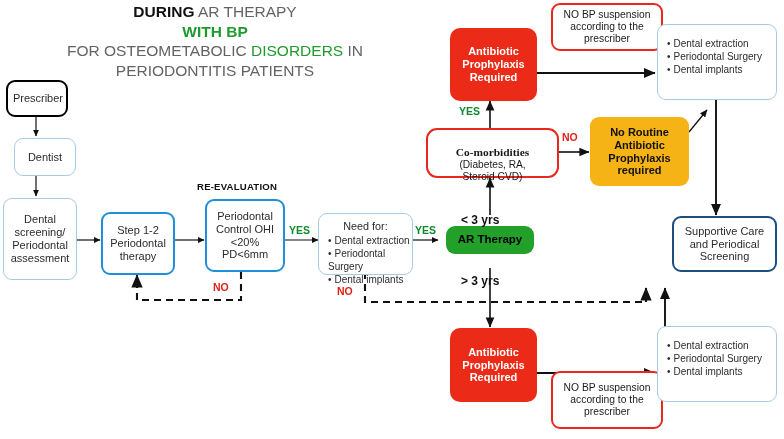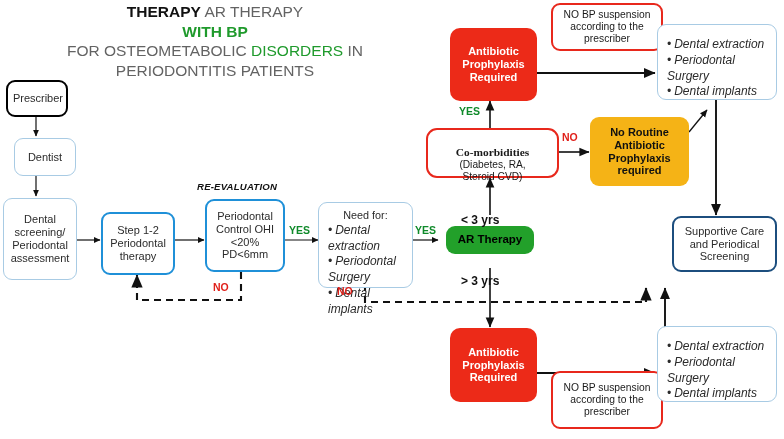--- a/index.html
+++ b/index.html
@@ -40,42 +40,41 @@
   .bx-lblue   { border: 1.3px solid #a8cbe4; color: #2b2b2b; font-size: 11px; }
   .bx-blue    { border: 2.6px solid #1f90d8; color: #2b2b2b; font-size: 11px; }
   .bx-navy    { border: 2.6px solid #1c4e7e; color: #2b2b2b; font-size: 11px; }
   .bx-red-out { border: 2.4px solid #e8281c; color: #1a1a1a; font-size: 11px; background:#fff;}
   .bx-red-fill{ border: none; background: #ec2a18; color: #ffffff; font-size: 11px; font-weight: bold; border-radius: 10px;}
   .bx-green   { border: none; background: #22a02a; color: #000000; font-size: 11.5px; font-weight: bold; border-radius: 9px;}
   .bx-amber   { border: none; background: #f5b316; color: #111111; font-size: 11px; font-weight: bold; border-radius: 9px;}
 
   .bullets {
     text-align: left;
-    font-size: 12px;
+    font-size: 10px;
     color: #2b2b2b;
     line-height: 1.32;
     padding-left: 9px;
-    font-style: italic;
   }
   .bullets div::before {
     content: "\2022";
     margin-right: 3px;
   }
   .need-title { text-align: center; font-size: 10.8px; color:#2b2b2b; margin-bottom:1px;}
 
   .lbl {
     position: absolute;
     font-size: 10.5px;
     font-weight: bold;
     white-space: nowrap;
   }
   .lbl-yes { color: #0f8a2a; }
   .lbl-no  { color: #e0201a; }
   .lbl-dark{ color: #111111; font-size: 12px; margin-top: 10px; }
-  .lbl-reeval { color:#111111; font-size: 9.6px; letter-spacing: .2px; font-weight: bold; font-style: italic;}
+  .lbl-reeval { color:#111111; font-size: 9.6px; letter-spacing: .2px; font-weight: bold;}
 
   #title {
     position: absolute;
     left: 0; top: 2px;
     width: 430px;
     text-align: center;
     font-size: 15.5px;
     line-height: 1.27;
     color: #636363;
   }
@@ -84,21 +83,21 @@
   #title .t-green-n { color: #1f9a2c; }
   #title .t-gray { color: #636363; }
 </style>
 </head>
 <body>
 
 <div id="canvas">
 
   <div id="title">
     <div>
-      <span class="t-bold-black">THERAPY</span>
+      <span class="t-bold-black">DURING</span>
       <span class="t-gray">AR THERAPY</span>
     </div>
     <div>
       <span class="t-green">WITH BP</span>
     </div>
     <div>
       <span class="t-gray">FOR OSTEOMETABOLIC</span>
       <span class="t-green-n">DISORDERS</span>
       <span class="t-gray">IN</span>
     </div>
@@ -169,21 +168,21 @@
   <div class="node bx-blue" style="left:101px; top:212px; width:74px; height:63px;">
     <div class="inner">Step 1-2 Periodontal therapy</div>
   </div>
 
   <div class="lbl lbl-reeval" style="left:197px; top:181px;">RE-EVALUATION</div>
 
   <div class="node bx-blue" style="left:205px; top:199px; width:80px; height:73px;">
     <div class="inner">Periodontal Control OHI &lt;20% PD&lt;6mm</div>
   </div>
 
-  <div class="node bx-lblue" style="left:318px; top:202px; width:95px; height:86px; display:block;">
+  <div class="node bx-lblue" style="left:318px; top:213px; width:95px; height:62px; display:block;">
     <div class="need-title" style="margin-top:6px;">Need for:</div>
     <div class="bullets">
       <div>Dental extraction</div>
       <div>Periodontal  Surgery</div>
       <div>Dental implants</div>
     </div>
   </div>
 
   <div class="node bx-green" style="left:446px; top:226px; width:88px; height:28px;">
     <div class="inner">AR Therapy</div>

